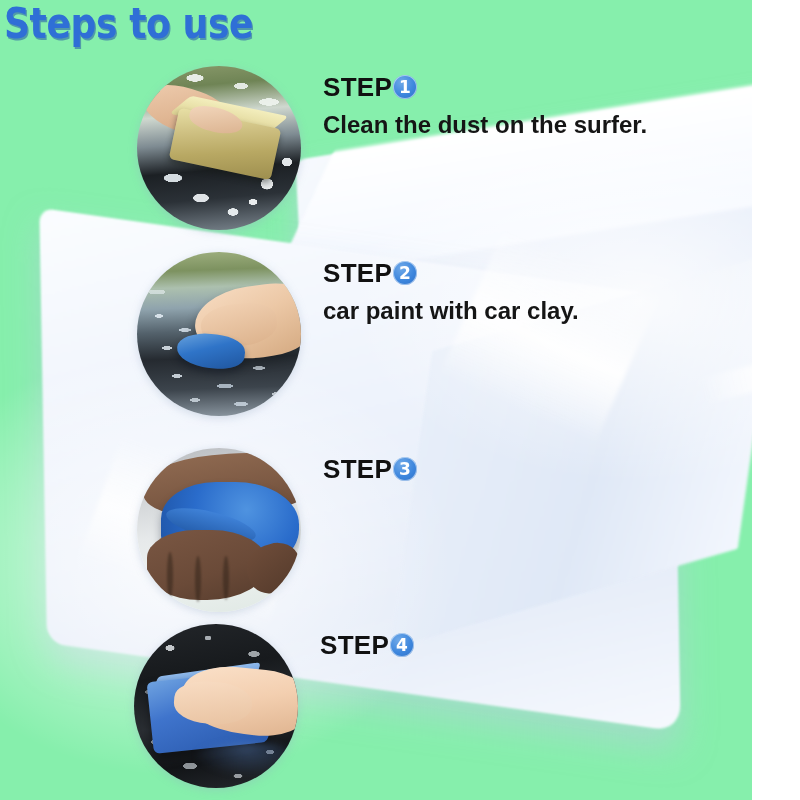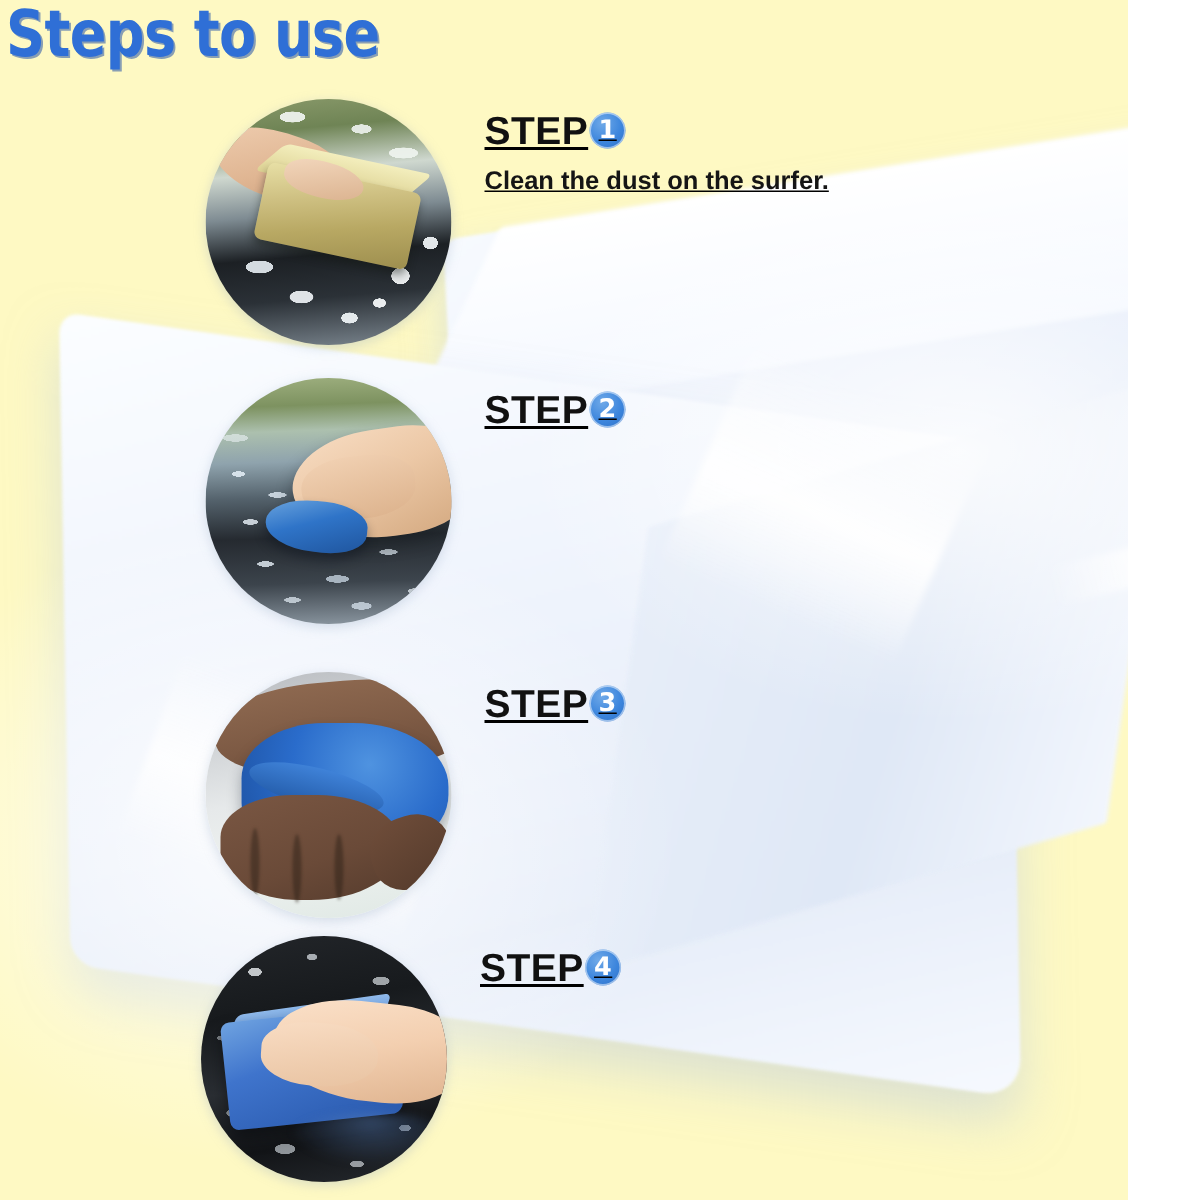--- a/index.html
+++ b/index.html
@@ -9,21 +9,21 @@
     background: #ffffff;
   }
   body {
     font-family: "Liberation Sans", sans-serif;
   }
   #canvas {
     position: relative;
     width: 752px;
     height: 800px;
     overflow: hidden;
-    background: #fef9c3;
+    background: #86efac;
   }
 
   
   .bg-layer {
     position: absolute;
     inset: 0;
     overflow: hidden;
   }
   .clay-bar {
     position: absolute;
@@ -117,21 +117,20 @@
     border-radius: 50%;
     overflow: hidden;
     flex: 0 0 auto;
     box-shadow: 0 2px 8px rgba(150, 168, 196, 0.35);
   }
   .photo-inner { position: absolute; inset: 0; }
 
   .step-text {
     margin-left: 22px;
     padding-top: 8px;
-    text-decoration: underline;
   }
   .step-head {
     font-family: "Liberation Sans", sans-serif;
     font-weight: 700;
     font-size: 26px;
     color: #111111;
     letter-spacing: 0.3px;
     line-height: 1;
     display: flex;
     align-items: center;
@@ -149,21 +148,21 @@
     color: #ffffff;
     font-size: 17px;
     font-weight: 700;
     line-height: 1;
     font-family: "DejaVu Sans", sans-serif;
     box-shadow: 0 0 0 1px rgba(255,255,255,0.5) inset;
   }
   .step-line {
     font-family: "Liberation Sans", sans-serif;
     font-weight: 700;
-    font-size: 17px;
+    font-size: 24px;
     color: #151515;
     margin-top: 11px;
     white-space: nowrap;
   }
   .step-line.indent { padding-left: 12px; }
 
   
   #row-1 { left: 137px; top: 66px; }
   #row-2 { left: 137px; top: 252px; }
   #row-3 { left: 137px; top: 448px; }
@@ -432,20 +431,21 @@
         <div class="p2-hand"></div>
         <div class="p2-knuckles"></div>
         <div class="p2-clay"></div>
       </div>
     </div>
     <div class="step-text">
       <div class="step-head">
         <span>STEP</span>
         <span class="badge">2</span>
       </div>
+      <div class="step-line">car paint with car clay.</div>
     </div>
   </div>
 
   <div class="step-row" id="row-3">
     <div class="photo">
       <div class="photo-inner">
         <div class="p3-base"></div>
         <div class="p3-hand-top"></div>
         <div class="p3-clay"></div>
         <div class="p3-clay-fold"></div>

